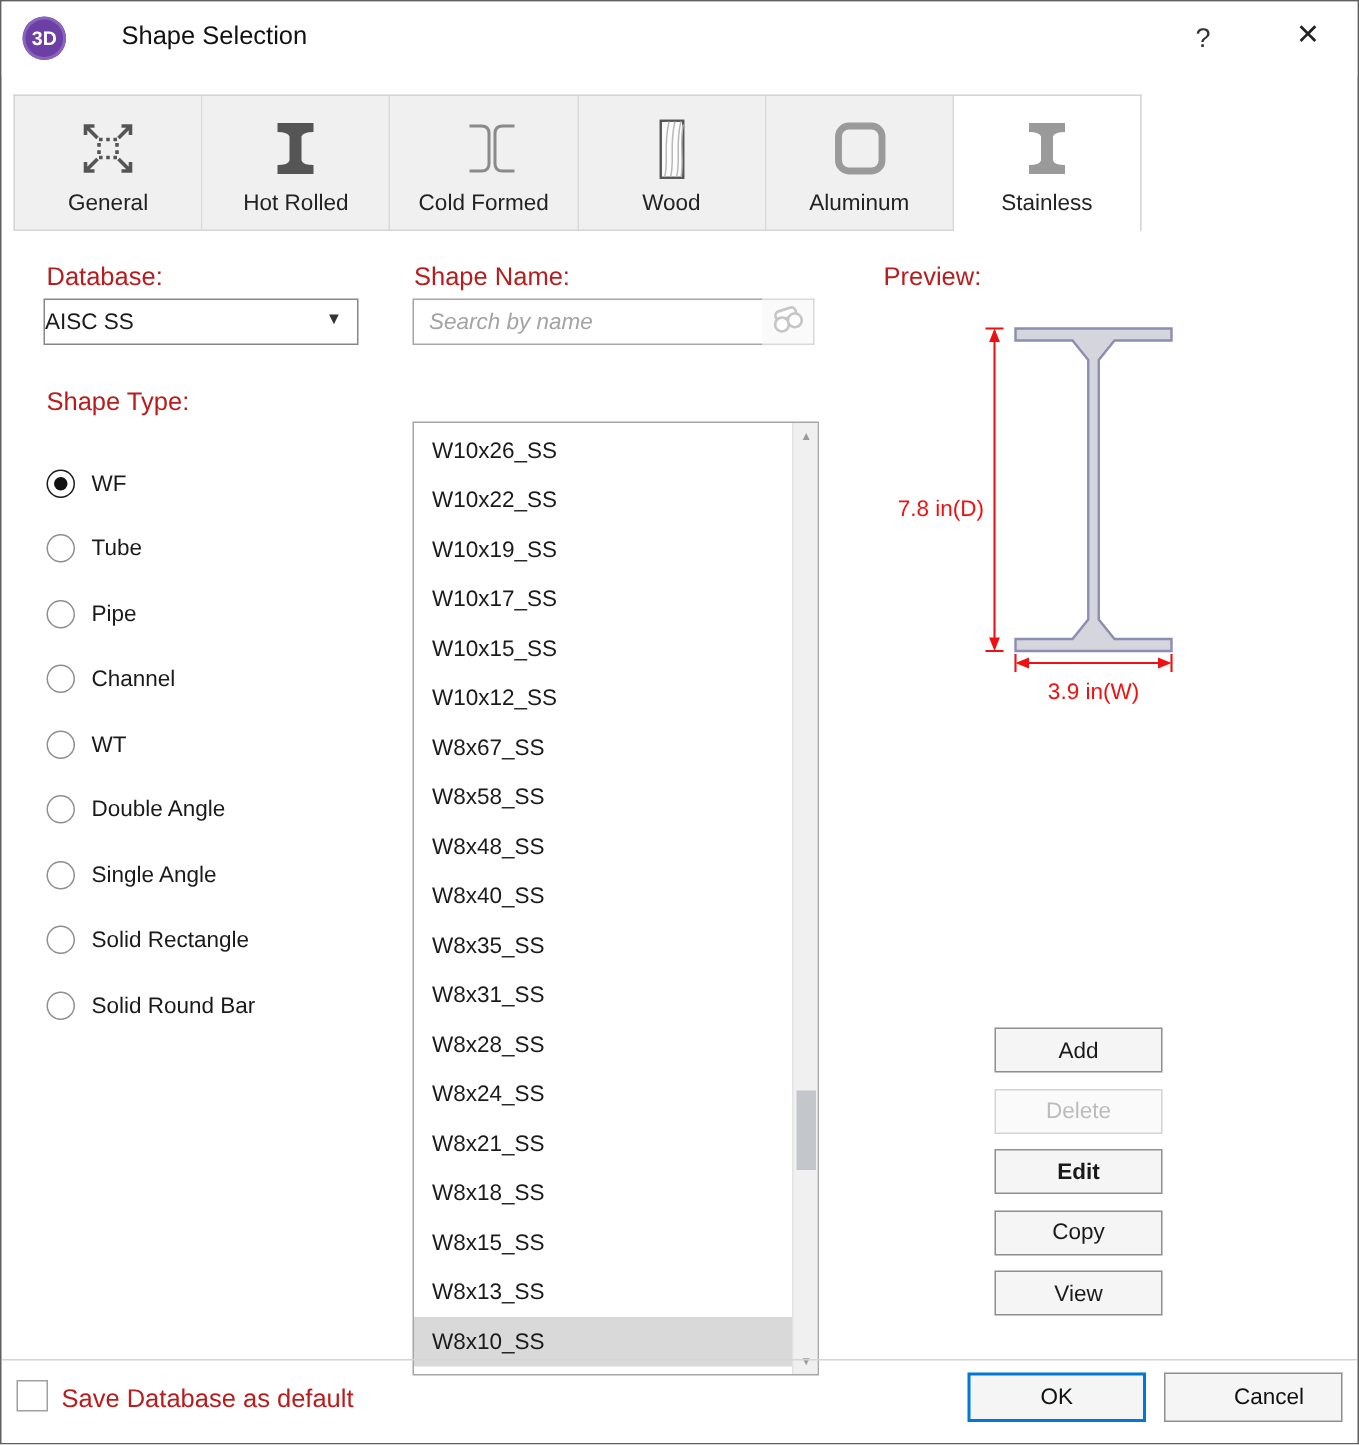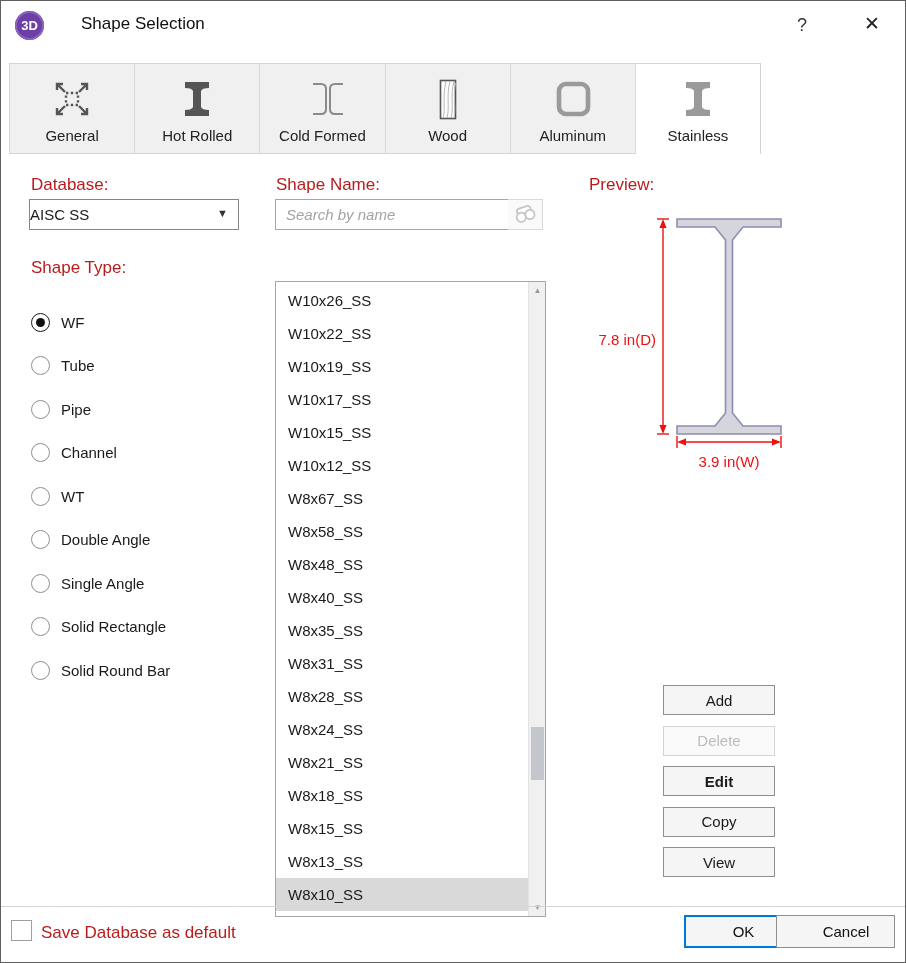--- a/index.html
+++ b/index.html
@@ -121,21 +121,21 @@
   
   .footer-divider { position:absolute; left:0; top:905px; width:100%; height:1px; background:#d4d4d4; }
   .checkbox {
     position:absolute; left:10px; top:919px; width:21px; height:21px;
     border:1px solid #a0a0a0; background:#fff; cursor:default;
   }
   .cb-label { left:40px; top:922px; }
   .ok-btn {
     position:absolute; left:644px; top:914px; width:119px; height:33px;
     background:#f5f5f5; border:2px solid #0078d7;
-    font-family:"Liberation Sans", sans-serif; font-size:15px; color:#111; cursor:default;margin-left:39px;
+    font-family:"Liberation Sans", sans-serif; font-size:15px; color:#111; cursor:default;
   }
   .cancel-btn {
     position:absolute; left:775px; top:914px; width:119px; height:33px;
     background:#f5f5f5; border:1px solid #8f8f8f;
     font-family:"Liberation Sans", sans-serif; font-size:15px; color:#111; cursor:default;padding-left:21px;
   }
 </style>
 </head>
 <body>
 

